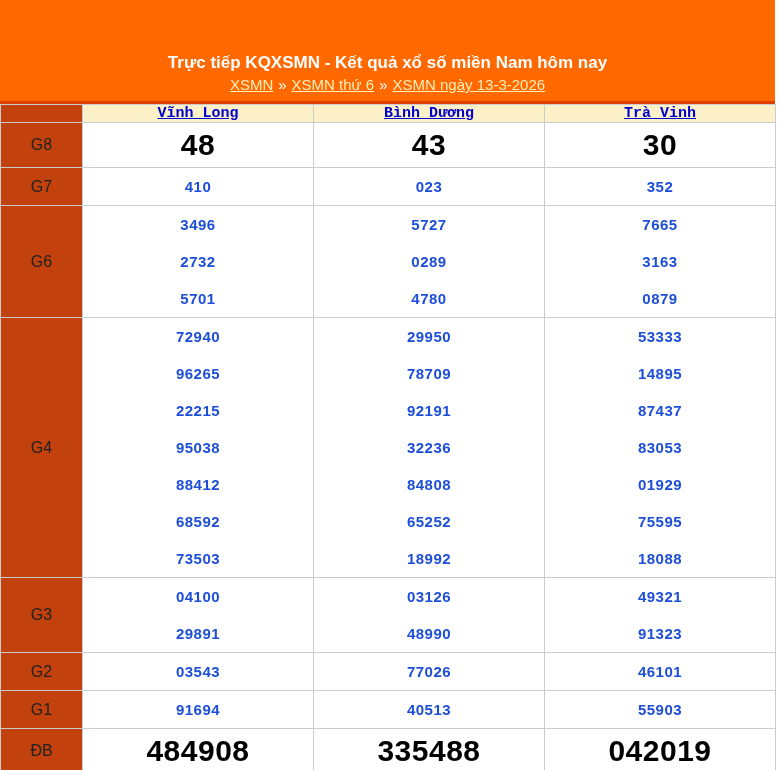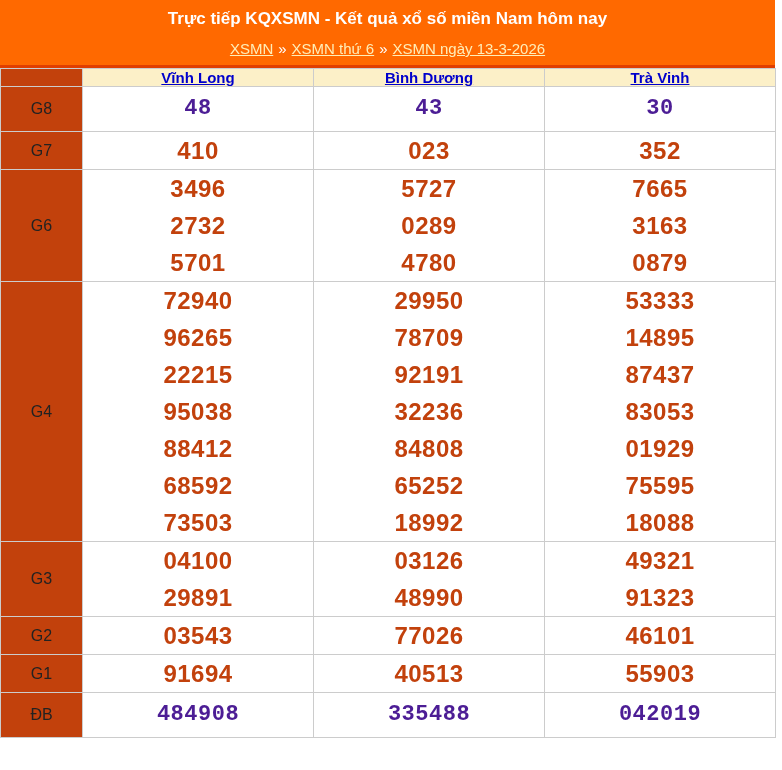--- a/index.html
+++ b/index.html
@@ -15,23 +15,24 @@
     background: #ff6900;
     border-bottom: 3px solid #e03e00;
     text-align: center;
     padding: 9px 0 7px 0;
   }
   .top-banner h1 {
     color: #ffffff;
     font-size: 17px;
     font-weight: bold;
     line-height: 20px;
+    margin-top: 44px;
   }
   .crumbs {
-    margin-top: 10px;
+    margin-top: 2px;
     font-size: 15px;
     line-height: 19px;
     text-align: center;
   }
   .crumbs a {
     color: #ffeeb8;
     text-decoration: underline;
     font-weight: normal;
   }
   .crumbs .sep {
@@ -50,47 +51,47 @@
     text-align: center;
     vertical-align: middle;
   }
   table.results col.c-prize { width: 82px; }
   table.results col.c-prov  { width: 231px; }
 
   thead th {
     background: #fcf0c8;
     height: 15px;
     font-size: 15px;
+    font-family: Liberation Mono, monospace;
   }
   thead th a {
     color: #0000cc;
     font-weight: bold;
     text-decoration: underline;
   }
 
   td.prize, th.prize {
     font-weight: normal;
     font-size: 16px;
     color: #222222;
     background: #c2410c;
   }
   .num {
     font-weight: bold;
-    font-size: 24px;
+    font-size: 15px;
     line-height: 37px;
-    color: #c2410c;
+    color: #1d4ed8;
     letter-spacing: 0.5px;
   }
   tr.row-normal td { height: 37px; margin-top: 48px; }
   tr.row-big td { height: 44px; }
   tr.row-big .num {
-    font-size: 22px;
+    font-size: 30px;
     line-height: 44px;
-    color: #4c1d95;
-    font-family: Liberation Mono, monospace;
+    color: #000000;
   }
 </style>
 </head>
 <body>
 
 <div class="page">
 
   <div class="top-banner">
     <h1>Trực tiếp KQXSMN - Kết quả xổ số miền Nam hôm nay</h1>
     <nav class="crumbs"><a href="#">XSMN</a><span class="sep">»</span><a href="#">XSMN thứ 6</a><span class="sep">»</span><a href="#">XSMN ngày 13-3-2026</a></nav>

